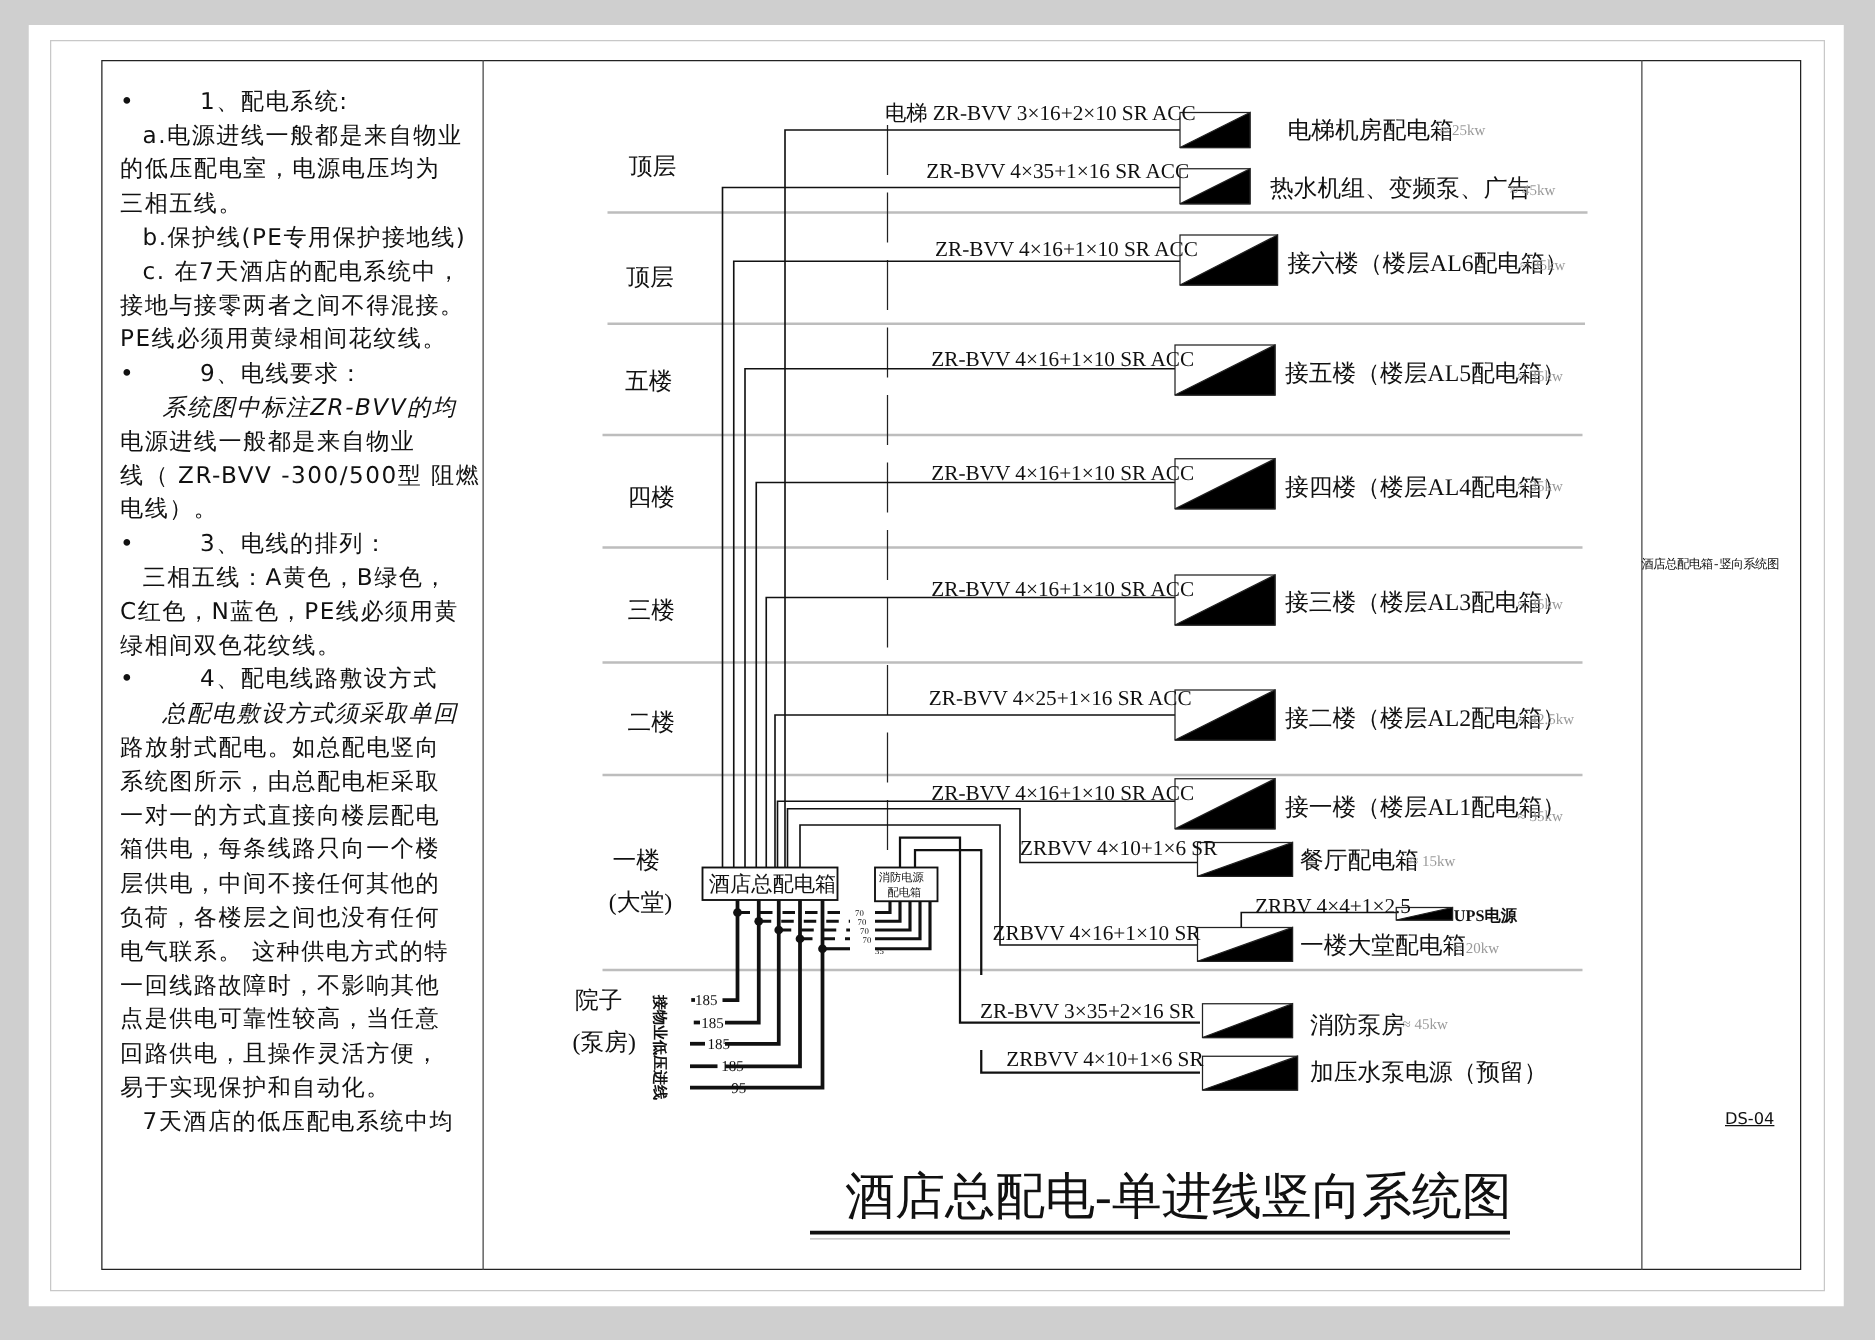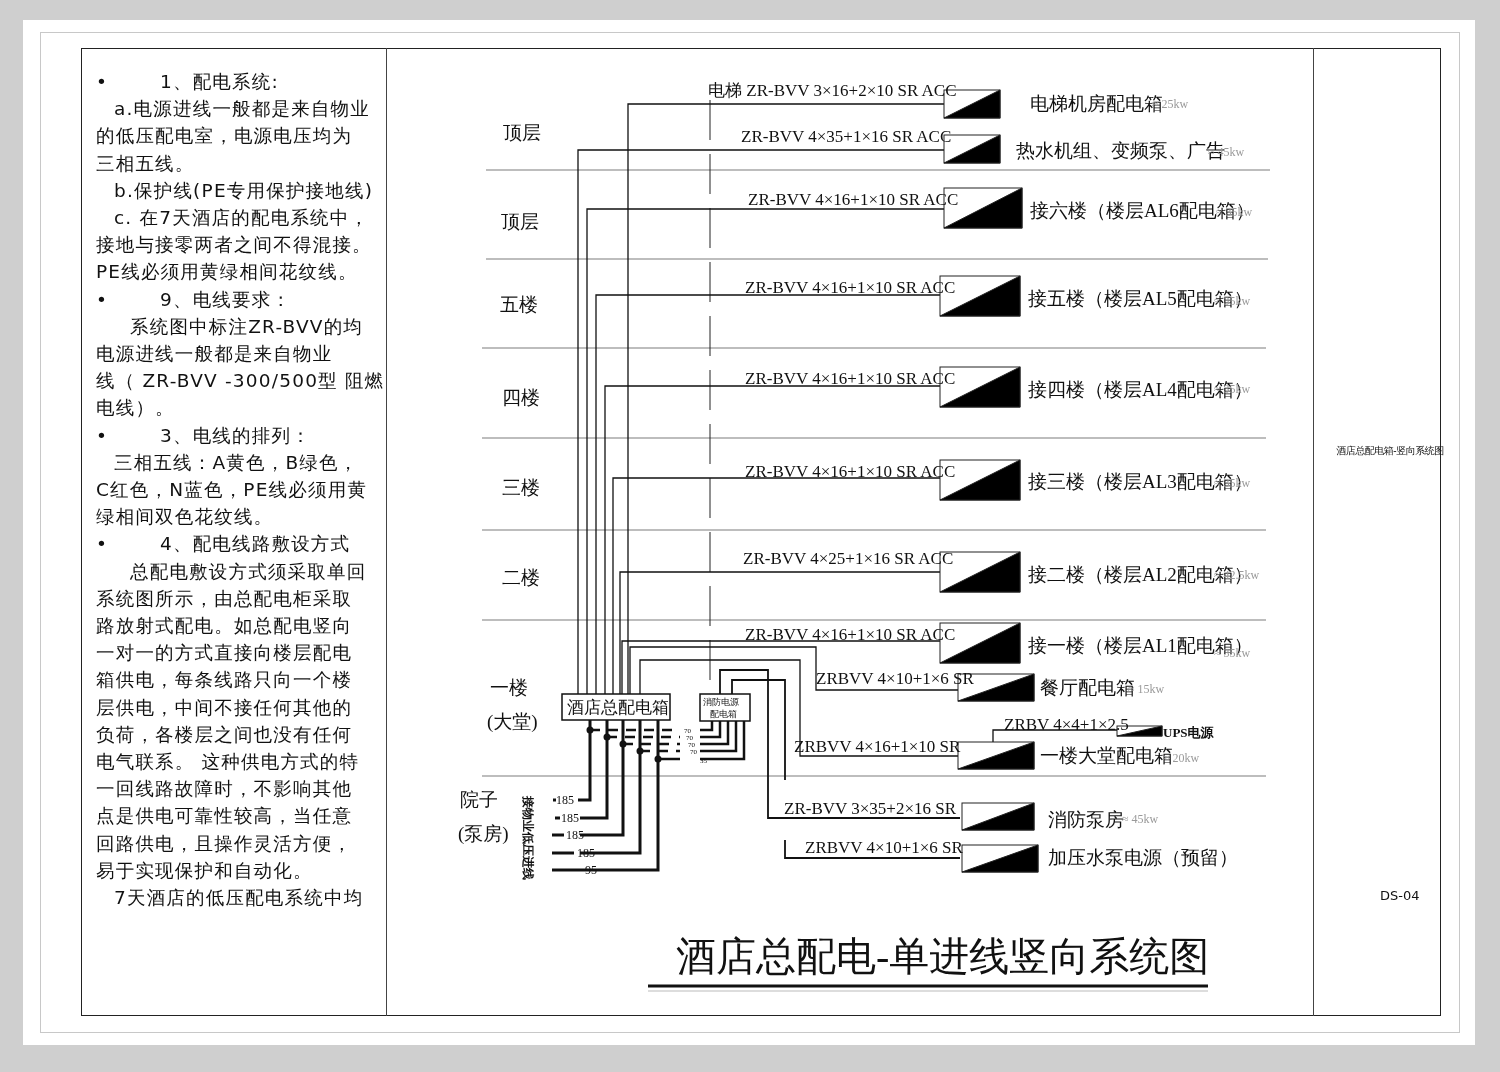--- a/index.html
+++ b/index.html
@@ -8,23 +8,23 @@
   .page { position:absolute; left:23px; top:20px; width:1452px; height:1025px; background:#fff; }
   .inner-border { position:absolute; left:40px; top:32px; width:1420px; height:1001px; border:1px solid #c8c8c8; box-sizing:border-box; }
   .frame { position:absolute; left:81px; top:48px; width:1360px; height:968px; border:1.5px solid #222; box-sizing:border-box; }
   .notes-col { position:absolute; left:81px; top:48px; width:306px; height:968px; border-right:1.5px solid #444; box-sizing:border-box; }
   .title-col { position:absolute; left:1313px; top:48px; width:128px; height:968px; border-left:1.5px solid #444; box-sizing:border-box; }
   .notes { position:absolute; left:96px; top:68px; width:290px; font-family:"DejaVu Sans", sans-serif; font-size:18.5px; line-height:27.2px; letter-spacing:1.2px; color:#111; }
   .notes p { margin:0; }
   .notes .bullet { display:flex; }
   .notes .bullet .dot { width:64px; display:inline-block; }
   .notes .ind { padding-left:18px; }
-  .notes .ind2 { padding-left:34px; }
-  .sheet-name { position:absolute; left:1313px; top:444px; width:154px; text-align:center; font-size:10px; font-family:Liberation Sans, sans-serif; letter-spacing:-0.5px; }
-  .sheet-no { position:absolute; left:1380px; top:888px; font-size:13px; font-family:"DejaVu Sans", sans-serif; }
+  .notes .ind2 { padding-left:34px;font-style:italic; }
+  .sheet-name { position:absolute; left:1313px; top:444px; width:154px; font-size:10px; font-family:Liberation Mono, monospace; letter-spacing:-0.5px; }
+  .sheet-no { position:absolute; left:1380px; top:888px; font-size:13px; font-family:"DejaVu Sans", sans-serif;text-decoration:underline; }
   svg.diagram { position:absolute; left:0; top:0; width:1500px; height:1072px; }
   svg text { font-family:"Liberation Serif", "DejaVu Serif", serif; }
   .cable { font-size:17px; letter-spacing:0px; }
   .floor { font-size:19px; }
   .target { font-size:19px; }
   .kw { font-size:12px; fill:#9a9a9a; font-family:"DejaVu Sans", sans-serif; }
   .small { font-size:11px; }
   .tiny { font-size:7px; }
   .main-title { font-size:40px; }
 </style>
@@ -65,22 +65,22 @@
     </p>
   <p class="ind">三相五线：A黄色，B绿色，</p>
   <p>C红色，N蓝色，PE线必须用黄</p>
   <p>绿相间双色花纹线。</p>
 
   <p class="bullet">
       <span class="dot">•</span>
       <span>4、配电线路敷设方式</span>
     </p>
   <p class="ind2">总配电敷设方式须采取单回</p>
+  <p>路放射式配电。如总配电竖向</p>
   <p>系统图所示，由总配电柜采取</p>
-  <p>路放射式配电。如总配电竖向</p>
   <p>一对一的方式直接向楼层配电</p>
   <p>箱供电，每条线路只向一个楼</p>
   <p>层供电，中间不接任何其他的</p>
   <p>负荷，各楼层之间也没有任何</p>
   <p>电气联系。 这种供电方式的特</p>
   <p>一回线路故障时，不影响其他</p>
   <p>点是供电可靠性较高，当任意</p>
   <p>回路供电，且操作灵活方便，</p>
   <p>易于实现保护和自动化。</p>
   <p class="ind">7天酒店的低压配电系统中均</p>

